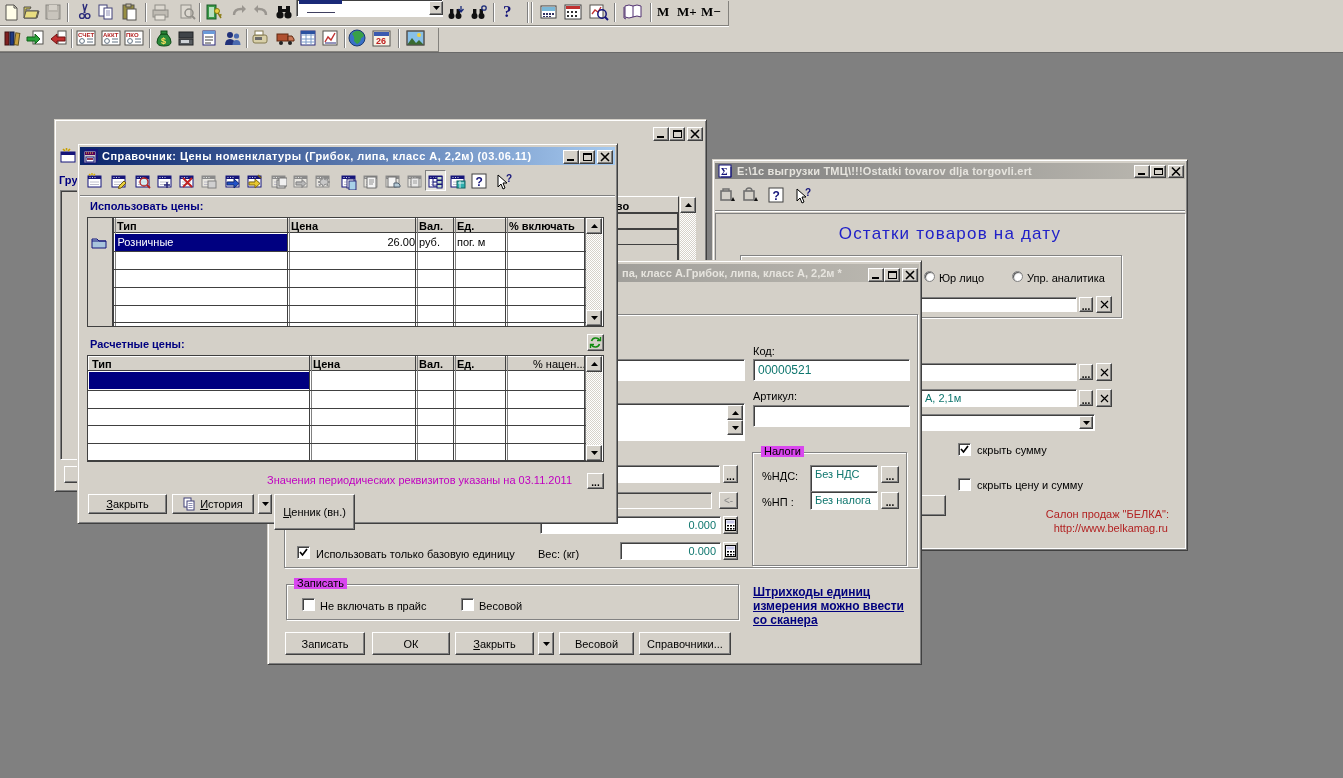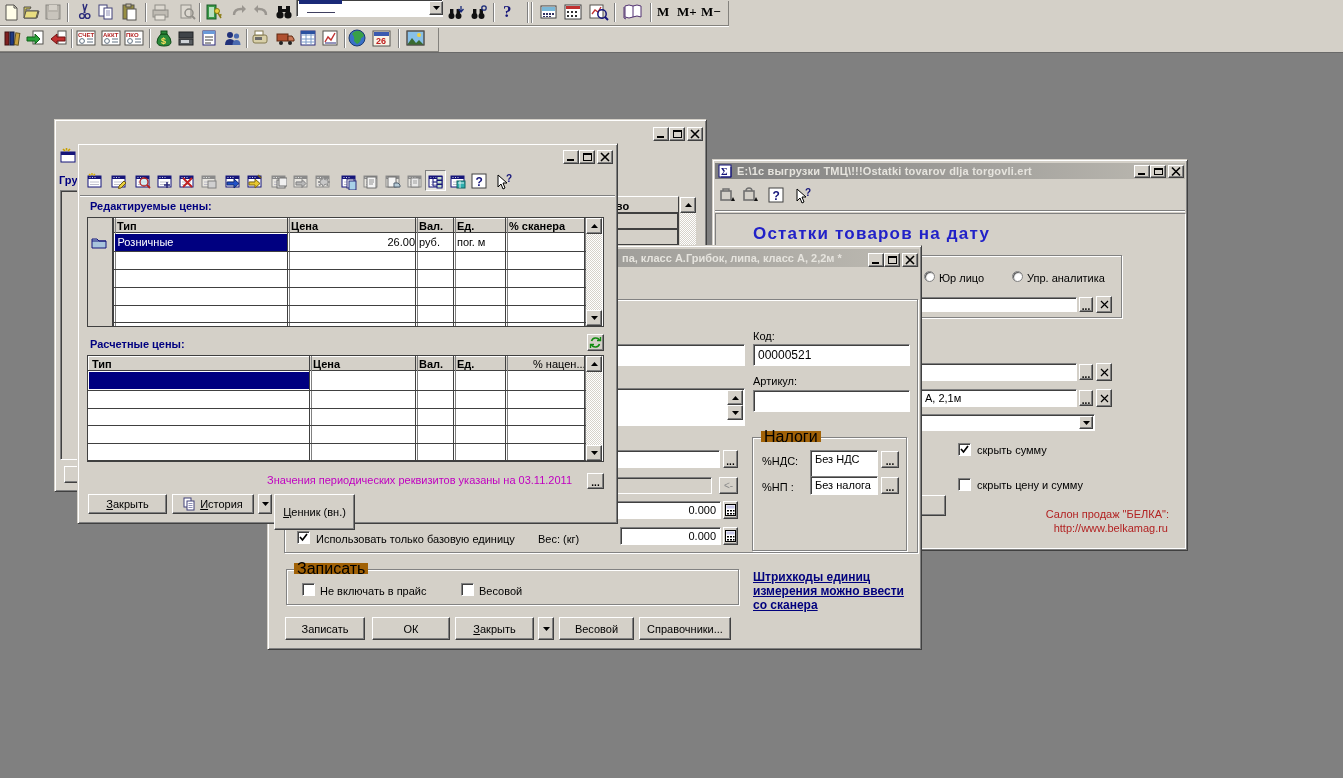--- a/index.html
+++ b/index.html
@@ -4,24 +4,24 @@
 *{margin:0;padding:0;box-sizing:border-box}
 html,body{width:1343px;height:778px;overflow:hidden}
 body{background:#808080;font-family:"Liberation Sans",sans-serif;font-size:11px;color:#000;position:relative}
 .a{position:absolute}
 .win{position:absolute;background:#d4d0c8;border:1px solid;border-color:#d4d0c8 #404040 #404040 #d4d0c8;box-shadow:inset 1px 1px 0 #fff,inset -1px -1px 0 #808080}
 .tb{position:absolute;height:18px;display:flex;align-items:center;padding-left:2px;font-weight:bold;font-size:11px;white-space:nowrap;overflow:hidden;color:#fff}
 .tbi{background:linear-gradient(90deg,#7f7f7f,#bdbab2);color:#e6e4de}
 .tba{background:linear-gradient(90deg,#0a246a,#a6caf0);color:#fff}
 .cap{position:absolute;width:16px;height:14px;background:#d4d0c8;border:1px solid;border-color:#fff #404040 #404040 #fff;box-shadow:inset -1px -1px 0 #808080;font-size:9px;text-align:center;color:#000}
 .btn{position:absolute;background:#d4d0c8;border:1px solid;border-color:#fff #404040 #404040 #fff;box-shadow:inset -1px -1px 0 #808080;color:#000;font-size:11px;display:flex;align-items:center;justify-content:center;white-space:nowrap}
-.fld{position:absolute;background:#fff;border:1px solid;border-color:#808080 #fff #fff #808080;box-shadow:inset 1px 1px 0 #404040;font-size:11px;color:#000000;overflow:hidden}
+.fld{position:absolute;background:#fff;border:1px solid;border-color:#808080 #fff #fff #808080;box-shadow:inset 1px 1px 0 #404040;font-size:11px;color:#0f766e;overflow:hidden}
 .fldg{position:absolute;background:#d4d0c8;border:1px solid;border-color:#808080 #fff #fff #808080;box-shadow:inset 1px 1px 0 #404040;font-size:11px;overflow:hidden}
 .gb{position:absolute;border:1px solid #828282;box-shadow:inset 1px 1px 0 #fff,1px 1px 0 #fff}
-.gbl{position:absolute;background:#a16207;padding:0 3px;font-size:16px;color:#000;line-height:11px;white-space:nowrap}
+.gbl{position:absolute;background:#d946ef;padding:0 3px;font-size:11px;color:#000;line-height:11px;white-space:nowrap}
 .nav{color:#000080;font-weight:bold;font-size:11px;white-space:nowrap;position:absolute}
 .vsep{position:absolute;width:2px;border-left:1px solid #808080;border-right:1px solid #fff}
 .hgr{position:absolute;height:2px;border-top:1px solid #808080;border-bottom:1px solid #fff}
 .sbb{position:absolute;background:#d4d0c8;border:1px solid;border-color:#fff #404040 #404040 #fff;box-shadow:inset -1px -1px 0 #808080;display:flex;align-items:center;justify-content:center}
 .trk{position:absolute;background-image:conic-gradient(#fff 25%,#d6d2ca 0 50%,#fff 0 75%,#d6d2ca 0);background-size:2px 2px}
 .cb{position:absolute;width:13px;height:13px;background:#fff;border:1px solid;border-color:#808080 #fff #fff #808080;box-shadow:inset 1px 1px 0 #404040}
 .rd{position:absolute;width:11px;height:11px;border-radius:50%;background:#fff;border:1px solid #808080;box-shadow:inset 1px 1px 1px #505050}
 .lbl{position:absolute;font-size:11px;color:#000;white-space:nowrap}
 .lnk{position:absolute;color:#00007d;font-weight:bold;font-size:12px;text-decoration:underline;white-space:nowrap}
 .ic{position:absolute}
@@ -321,21 +321,21 @@
 <svg class="ic" style="left:55px;top:27px" width="17" height="17" viewBox="0 0 17 17">
       <rect x="1" y="1" width="14" height="14" fill="#fff" stroke="#404040"></rect>
       <text x="4.5" y="13" font-size="12" font-weight="bold" fill="#15157a" font-family="Liberation Sans">?</text>
     </svg>
 <svg class="ic" style="left:80px;top:27px" width="20" height="19" viewBox="0 0 20 19">
       <path d="M4 2 l0 12 3 -3 2 5 2 -1 -2 -5 4 0 z" fill="#fff" stroke="#000"></path>
       <text x="12" y="9" font-size="10" font-weight="bold" fill="#15157a" font-family="Liberation Sans">?</text>
     </svg>
 <div class="hgr" style="left:2px;top:50px;width:470px"></div>
 <div class="a" style="left:2px;top:53px;width:471px;height:336px;border:1px solid;border-color:#808080 #fff #fff #808080"></div>
-<div class="a" style="left:40px;top:64px;width:394px;text-align:left;font-size:17px;font-weight:bold;color:#2121c8;letter-spacing:1.2px">Остатки товаров на дату</div>
+<div class="a" style="left:40px;top:64px;width:394px;text-align:center;font-size:17px;font-weight:normal;color:#2121c8;letter-spacing:1.2px">Остатки товаров на дату</div>
 <div class="gb" style="left:27px;top:95px;width:382px;height:63px"></div>
 <div class="rd" style="left:80px;top:111px"></div>
     <div class="lbl" style="left:95px;top:112px">Физ лицо</div>
 <div class="rd" style="left:211px;top:111px"></div>
     <div class="lbl" style="left:226px;top:112px">Юр лицо</div>
 <div class="rd" style="left:299px;top:111px"></div>
     <div class="lbl" style="left:314px;top:112px">Упр. аналитика</div>
 <div class="fld" style="left:37px;top:137px;width:327px;height:15px"></div>
 <div class="btn" style="left:366px;top:137px;width:14px;height:15px;font-weight:bold;font-size:10px;line-height:4px;align-items:flex-end;padding-bottom:2px">...</div>
 <div class="btn" style="left:383px;top:136px;width:16px;height:17px">
@@ -370,21 +370,21 @@
         <path d="M1 4 l2.5 3 L8 1" stroke="#000" stroke-width="1.7" fill="none"></path>
       </svg>
     </div>
 <div class="lbl" style="left:264px;top:284px">скрыть сумму</div>
 <div class="cb" style="left:245px;top:318px"></div>
 <div class="lbl" style="left:264px;top:319px">скрыть цену и сумму</div>
 <div class="btn" style="left:137px;top:335px;width:96px;height:21px"></div>
 <div class="lbl" style="right:18px;top:348px;color:#b22222">Салон продаж "БЕЛКА":</div>
 <div class="lbl" style="right:19px;top:362px;color:#b22222">http://www.belkamag.ru</div>
 </div>
-<div class="win" style="left:267px;top:245px;width:655px;height:405px">
+<div class="win" style="left:267px;top:260px;width:655px;height:405px">
 <div class="tb tbi" style="left:2px;top:3px;width:649px">
       <span style="position:absolute;left:352px">па, класс А.Грибок, липа, класс А, 2,2м *</span>
     </div>
 <div class="cap" style="right:37px;top:7px">
       <div style="position:absolute;left:3px;bottom:2px;width:7px;height:2px;background:#000"></div>
     </div>
 <div class="cap" style="right:21px;top:7px">
       <div style="position:absolute;left:3px;top:2px;width:9px;height:8px;border:1px solid #000;border-top-width:2px"></div>
     </div>
 <div class="cap" style="right:3px;top:7px"><svg width="14" height="12" viewBox="0 0 14 12">
@@ -472,20 +472,31 @@
     </div>
 <div class="btn" style="left:270px;top:371px;width:16px;height:23px">
       <svg width="7" height="4" viewBox="0 0 7 4">
         <path d="M0 0 L7 0 L3.5 4 Z" fill="#000"></path>
       </svg>
     </div>
 <div class="btn" style="left:291px;top:371px;width:75px;height:23px">Весовой</div>
 <div class="btn" style="left:371px;top:371px;width:92px;height:23px">Справочники...</div>
 </div>
 <div class="win" style="left:77px;top:143px;width:541px;height:381px">
+<div class="tb tba" style="left:2px;top:3px;width:535px">
+      <svg width="16" height="15" style="margin:0 3px 0 1px" viewBox="0 0 16 15">
+        <rect x="3" y="0" width="12" height="12" fill="#15157a"></rect>
+        <rect x="1" y="2" width="12" height="12" fill="#d4d0c8" stroke="#15157a"></rect>
+        <rect x="2" y="3" width="10" height="3" fill="#5a0058"></rect>
+        <path d="M3 4 h1 M5 4 h1 M7 4 h1 M9 4 h1" stroke="#e8d040"></path>
+        <rect x="3" y="8" width="8" height="5" fill="#fff" stroke="#15157a"></rect>
+        <rect x="4" y="9" width="6" height="2" fill="#903050"></rect>
+      </svg>
+      <span style="letter-spacing:0.45px">Справочник: Цены номенклатуры (Грибок, липа, класс А, 2,2м) (03.06.11)</span>
+    </div>
 <div class="cap" style="right:38px;top:6px">
       <div style="position:absolute;left:3px;bottom:2px;width:7px;height:2px;background:#000"></div>
     </div>
 <div class="cap" style="right:22px;top:6px">
       <div style="position:absolute;left:3px;top:2px;width:9px;height:8px;border:1px solid #000;border-top-width:2px"></div>
     </div>
 <div class="cap" style="right:4px;top:6px"><svg width="14" height="12" viewBox="0 0 14 12">
         <path d="M3 2 l8 8 M11 2 l-8 8" stroke="#000" stroke-width="1.6"></path>
       </svg></div>
 <svg class="ic" style="left:8px;top:29px" width="17" height="17" viewBox="0 0 17 17">
@@ -621,28 +632,28 @@
     </svg>
 <svg class="ic" style="left:393px;top:29px" width="17" height="17" viewBox="0 0 17 17">
       <rect x="1" y="1" width="14" height="14" fill="#fff" stroke="#404040"></rect>
       <text x="4.5" y="13" font-size="12" font-weight="bold" fill="#15157a" font-family="Liberation Sans">?</text>
     </svg>
 <svg class="ic" style="left:416px;top:29px" width="20" height="18" viewBox="0 0 20 18">
       <path d="M4 2 l0 12 3 -3 2 5 2 -1 -2 -5 4 0 z" fill="#fff" stroke="#000"></path>
       <text x="12" y="9" font-size="10" font-weight="bold" fill="#15157a" font-family="Liberation Sans">?</text>
     </svg>
 <div class="hgr" style="left:2px;top:51px;width:535px"></div>
-<div class="nav" style="left:12px;top:56px">Редактируемые цены:</div>
+<div class="nav" style="left:12px;top:56px">Использовать цены:</div>
 <div class="a" style="left:9px;top:73px;width:517px;height:110px;background:#fff;border:1px solid #404040"></div>
     <div class="a" style="left:10px;top:74px;width:498px;height:15px;background:#d4d0c8;border-bottom:1.5px solid #404040;box-shadow:inset 1px 1px 0 #fff"></div>
     <div class="lbl" style="left:39px;top:76px;font-weight:bold">Тип</div>
     <div class="lbl" style="left:213px;top:76px;font-weight:bold">Цена</div>
     <div class="lbl" style="left:341px;top:76px;font-weight:bold">Вал.</div>
     <div class="lbl" style="left:379px;top:76px;font-weight:bold">Ед.</div>
-    <div class="lbl" style="left:431px;top:76px;font-weight:bold">% сканера</div>
+    <div class="lbl" style="left:431px;top:76px;font-weight:bold">% включать</div>
     <div class="a" style="left:35px;top:74px;width:1px;height:108px;background:#404040"></div>
     <div class="a" style="left:36.5px;top:74px;width:1px;height:108px;background:#808080"></div>
     <div class="a" style="left:209px;top:74px;width:1px;height:108px;background:#404040"></div>
     <div class="a" style="left:210.5px;top:74px;width:1px;height:108px;background:#808080"></div>
     <div class="a" style="left:337px;top:74px;width:1px;height:108px;background:#404040"></div>
     <div class="a" style="left:338.5px;top:74px;width:1px;height:108px;background:#808080"></div>
     <div class="a" style="left:375px;top:74px;width:1px;height:108px;background:#404040"></div>
     <div class="a" style="left:376.5px;top:74px;width:1px;height:108px;background:#808080"></div>
     <div class="a" style="left:427px;top:74px;width:1px;height:108px;background:#404040"></div>
     <div class="a" style="left:428.5px;top:74px;width:1px;height:108px;background:#808080"></div>

